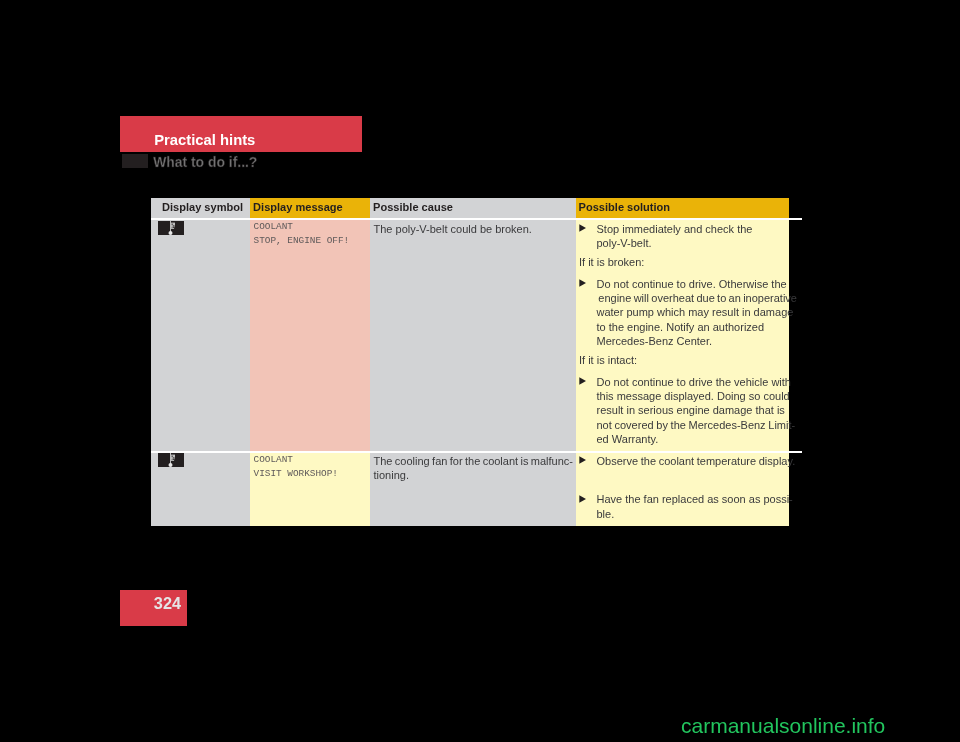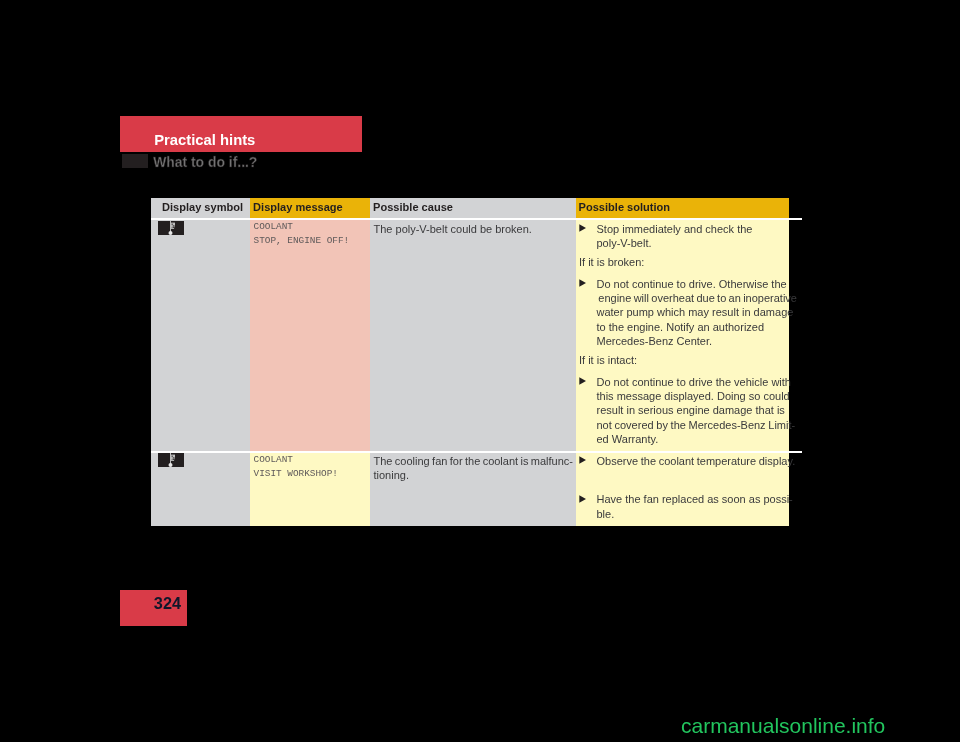--- a/index.html
+++ b/index.html
@@ -41,21 +41,21 @@
 
   .bullet{position:relative;padding-left:17.5px;margin:0;}
   .bullet .tri{position:absolute;left:0;top:0;width:17.5px;}
   .bullet .btxt{width:200.5px;}
   .para{margin:0;}
 
   .sym{width:26.1px;height:14px;display:block;margin:-0.6px 0 0 3.2px;}
   .body.lastrow .cell{padding-bottom:4.6px;}
 
   .pagebox{position:absolute;left:120px;top:589.7px;width:66.8px;height:36.4px;background:#d93b48;}
-  .pagebox .t{position:absolute;right:5.8px;top:5.3px;color:#0f172a;font-weight:bold;font-size:16.3px;line-height:16.3px;}
+  .pagebox .t{position:absolute;right:5.8px;top:5.3px;color:#e5e5e5;font-weight:bold;font-size:16.3px;line-height:16.3px;}
   .wm{position:absolute;left:681.0px;top:711.8px;color:#22c55e;font-size:21px;line-height:27.2px;}
 </style>
 </head>
 <body>
 
 <div class="page">
 
   <div class="chapter-bar">
     <div class="t">Practical hints</div>
   </div>

